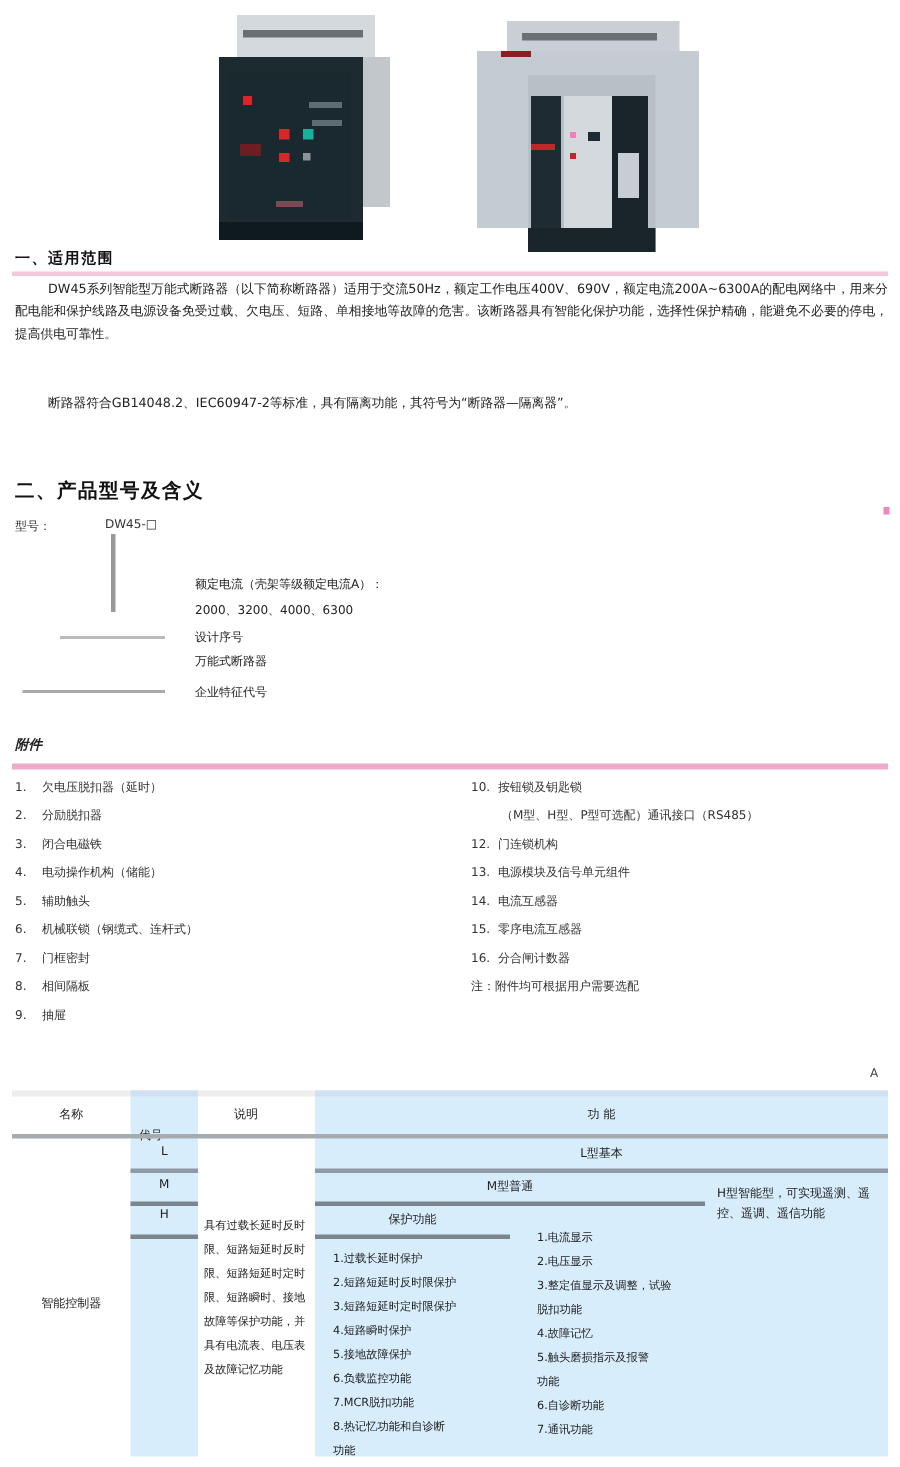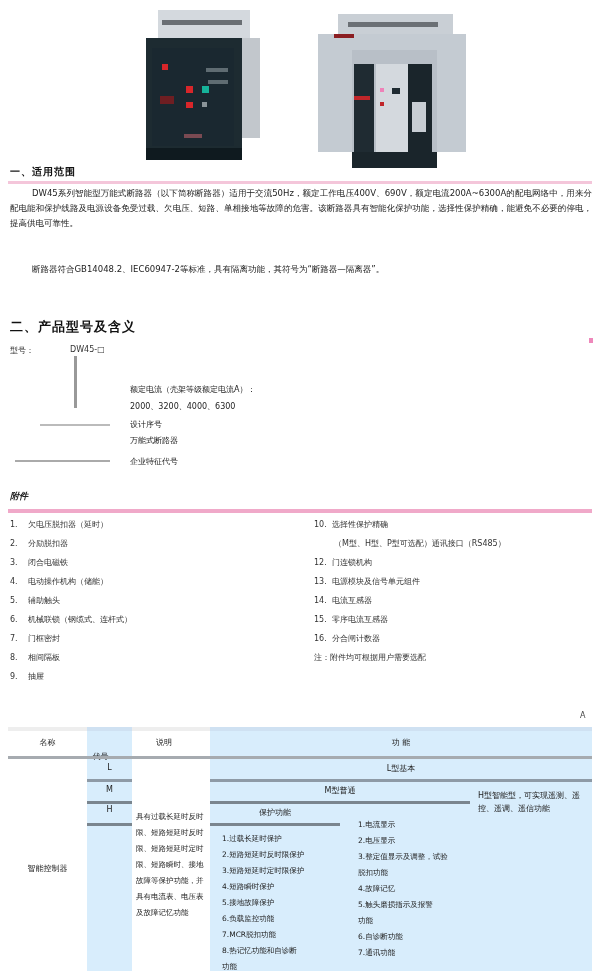--- a/index.html
+++ b/index.html
@@ -117,21 +117,21 @@
   <div class="acc-item"><span class="num">2.</span><span>分励脱扣器</span></div>
   <div class="acc-item"><span class="num">3.</span><span>闭合电磁铁</span></div>
   <div class="acc-item"><span class="num">4.</span><span>电动操作机构（储能）</span></div>
   <div class="acc-item"><span class="num">5.</span><span>辅助触头</span></div>
   <div class="acc-item"><span class="num">6.</span><span>机械联锁（钢缆式、连杆式）</span></div>
   <div class="acc-item"><span class="num">7.</span><span>门框密封</span></div>
   <div class="acc-item"><span class="num">8.</span><span>相间隔板</span></div>
   <div class="acc-item"><span class="num">9.</span><span>抽屉</span></div>
 </div>
 <div class="acc-col right">
-  <div class="acc-item"><span class="num">10.</span><span>选择性保护精确</span></div>
+  <div class="acc-item"><span class="num">10.</span><span>按钮锁及钥匙锁</span></div>
   <div class="acc-item sub"><span>（M型、H型、P型可选配）通讯接口（RS485）</span></div>
   <div class="acc-item"><span class="num">12.</span><span>门连锁机构</span></div>
   <div class="acc-item"><span class="num">13.</span><span>电源模块及信号单元组件</span></div>
   <div class="acc-item"><span class="num">14.</span><span>电流互感器</span></div>
   <div class="acc-item"><span class="num">15.</span><span>零序电流互感器</span></div>
   <div class="acc-item"><span class="num">16.</span><span>分合闸计数器</span></div>
   <div class="acc-item"><span>注：附件均可根据用户需要选配</span></div>
 </div>
 
 <div class="unit">A</div>

